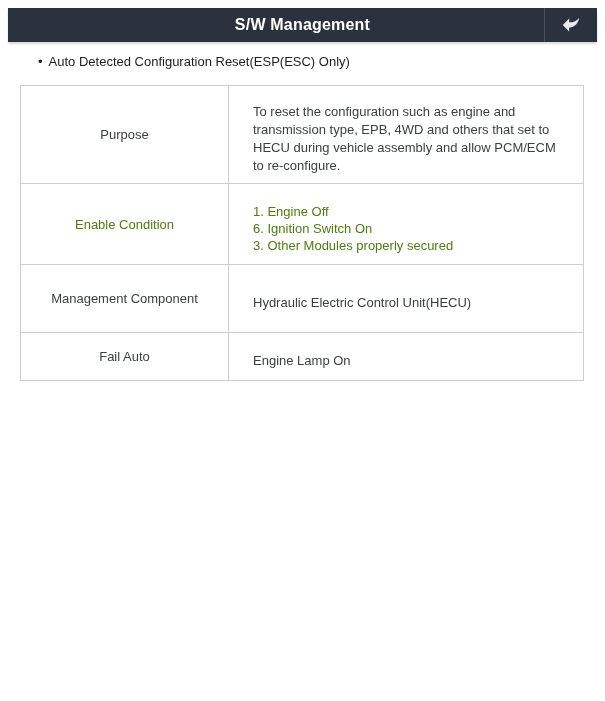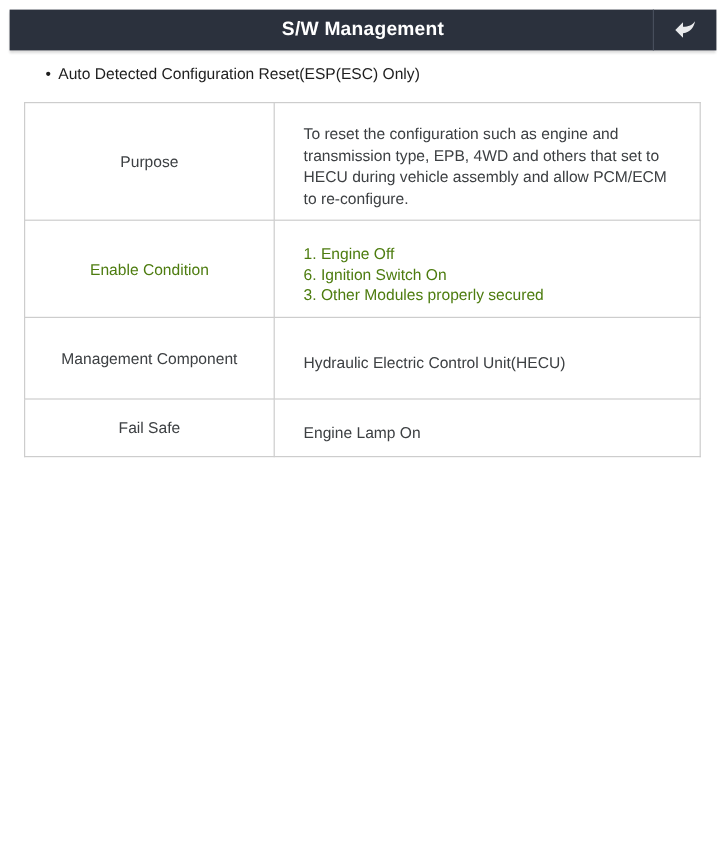--- a/index.html
+++ b/index.html
@@ -97,21 +97,21 @@
         <span class="cond-line">1. Engine Off</span>
         <span class="cond-line">6. Ignition Switch On</span>
         <span class="cond-line">3. Other Modules properly secured</span>
       </td>
     </tr>
     <tr class="r2">
       <td class="lbl">Management Component</td>
       <td class="val">Hydraulic Electric Control Unit(HECU)</td>
     </tr>
     <tr class="r4">
-      <td class="lbl">Fail Safe</td>
+      <td class="lbl">Fail Auto</td>
       <td class="val">Engine Lamp On</td>
     </tr>
   </tbody>
     </table>
 
   <div class="footer">
     <button class="ok-btn">OK</button>
   </div>
 
 </div>

